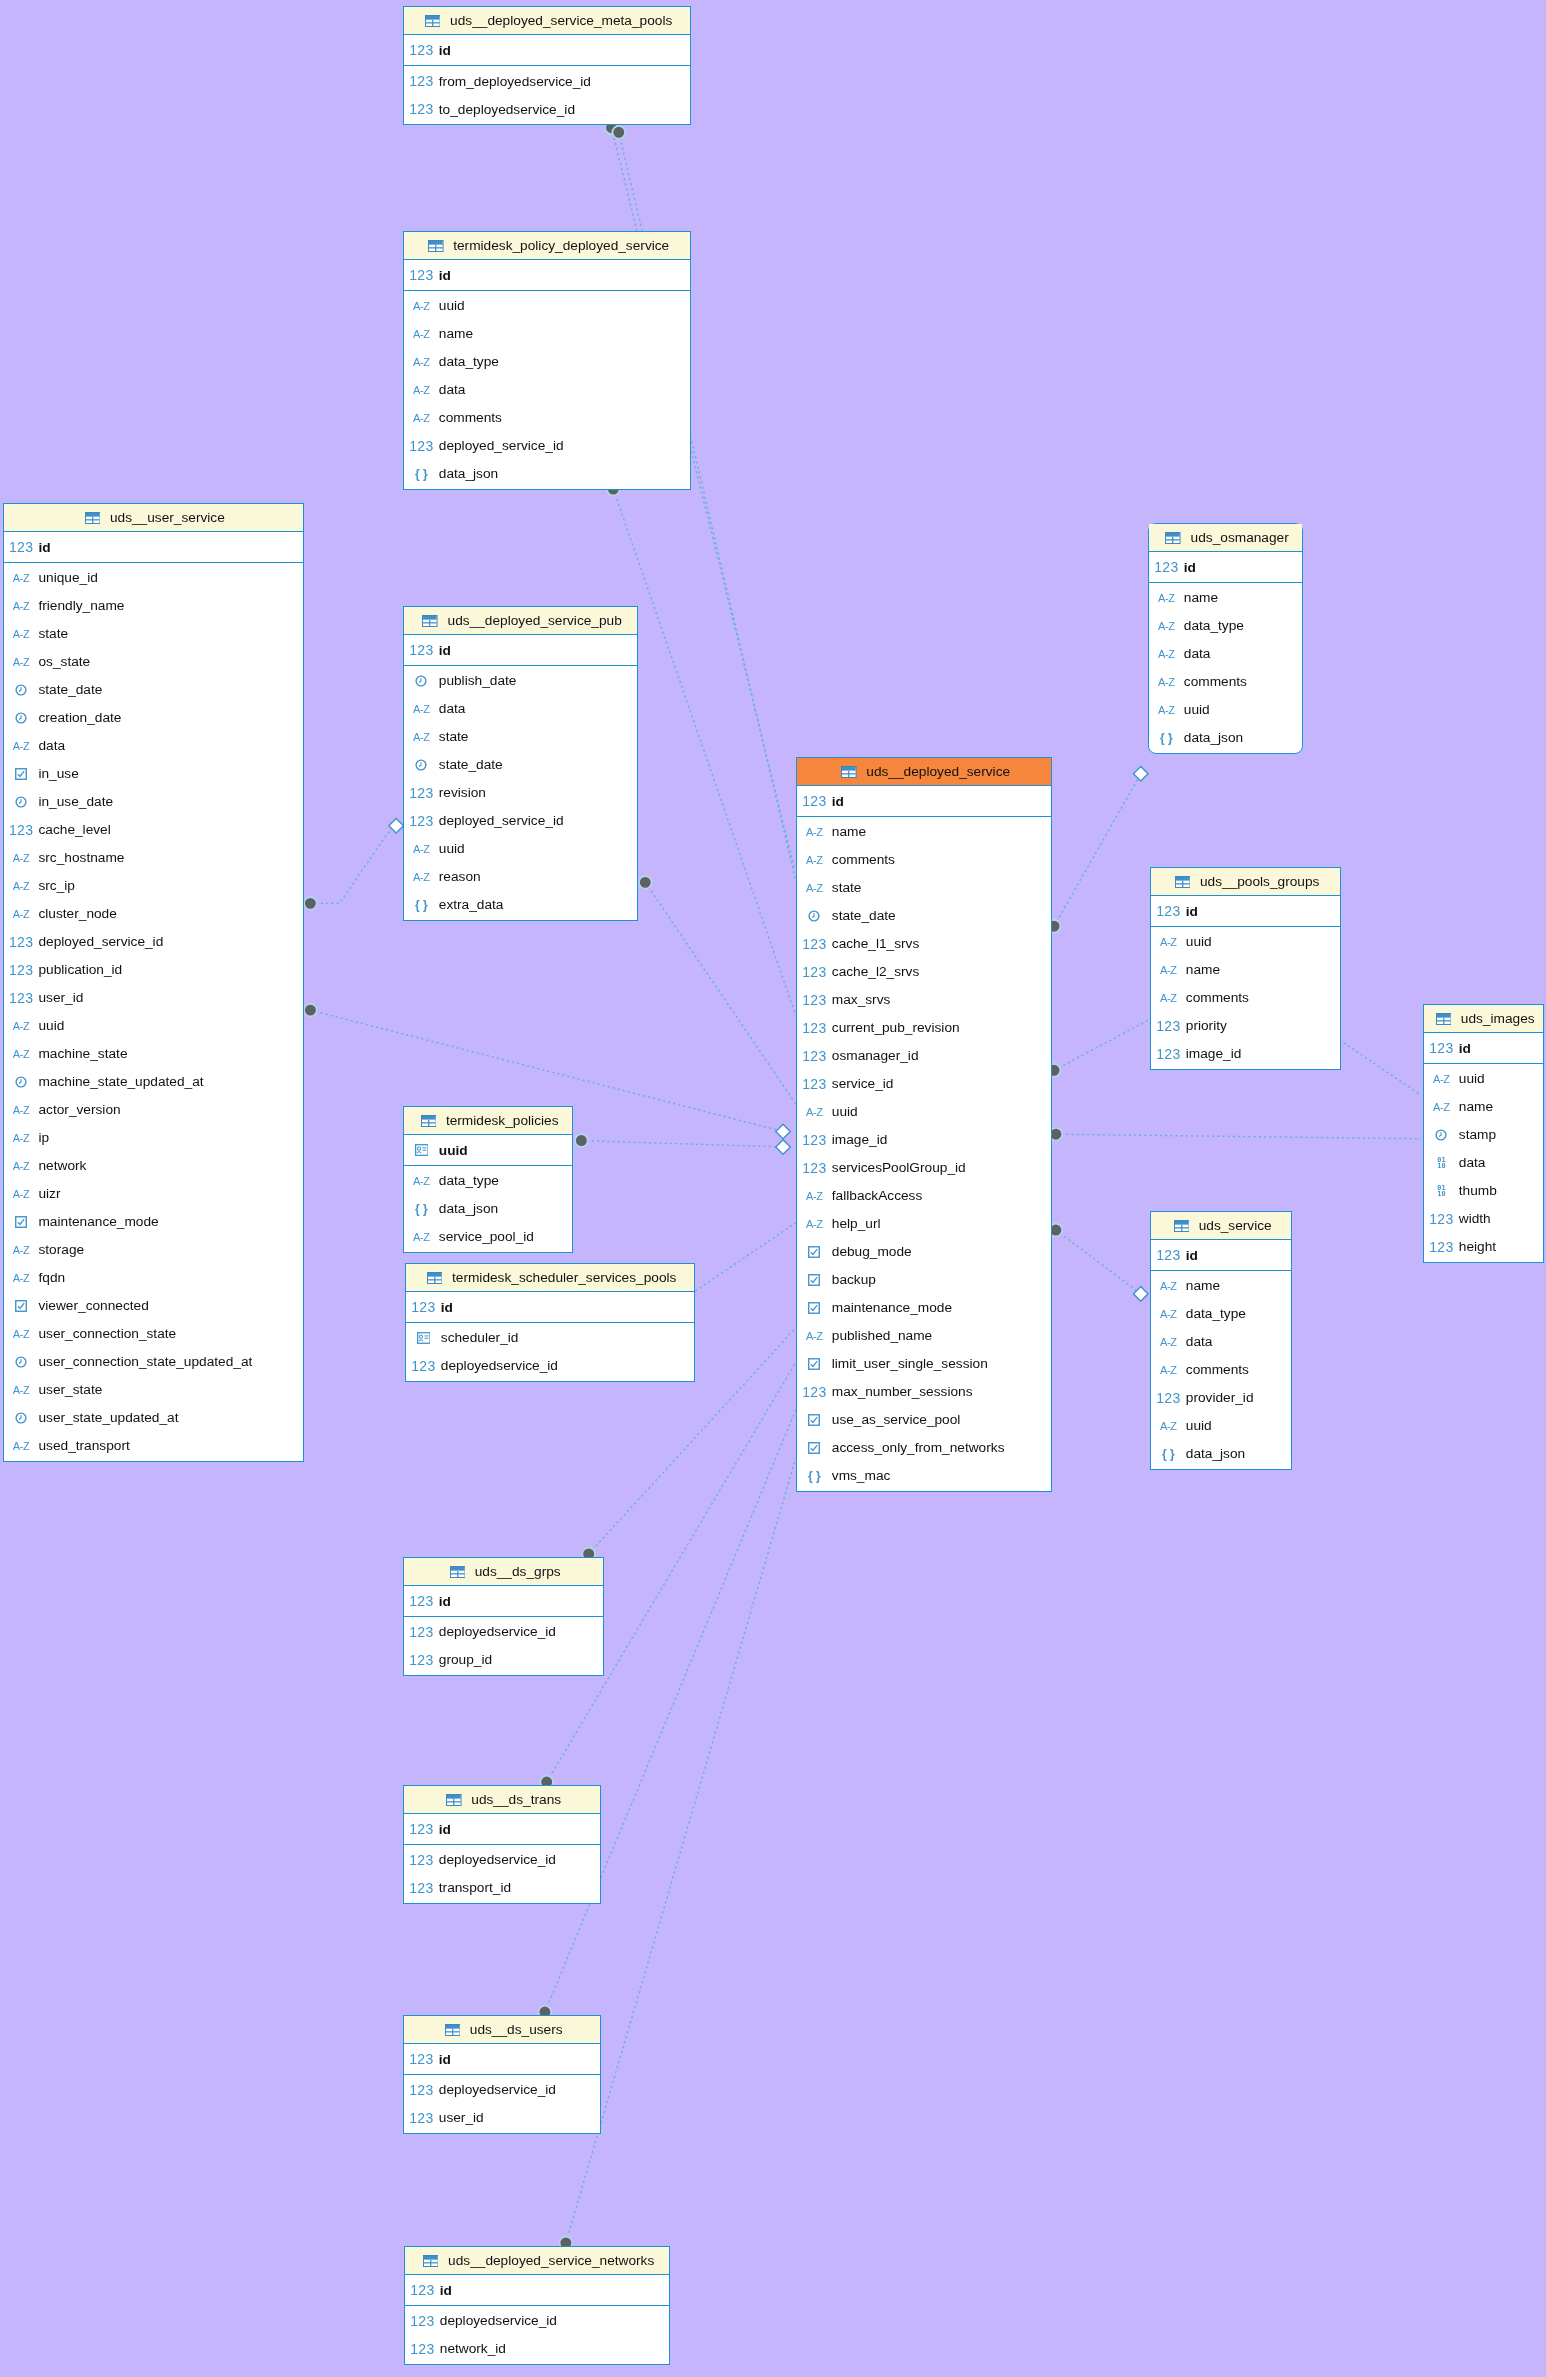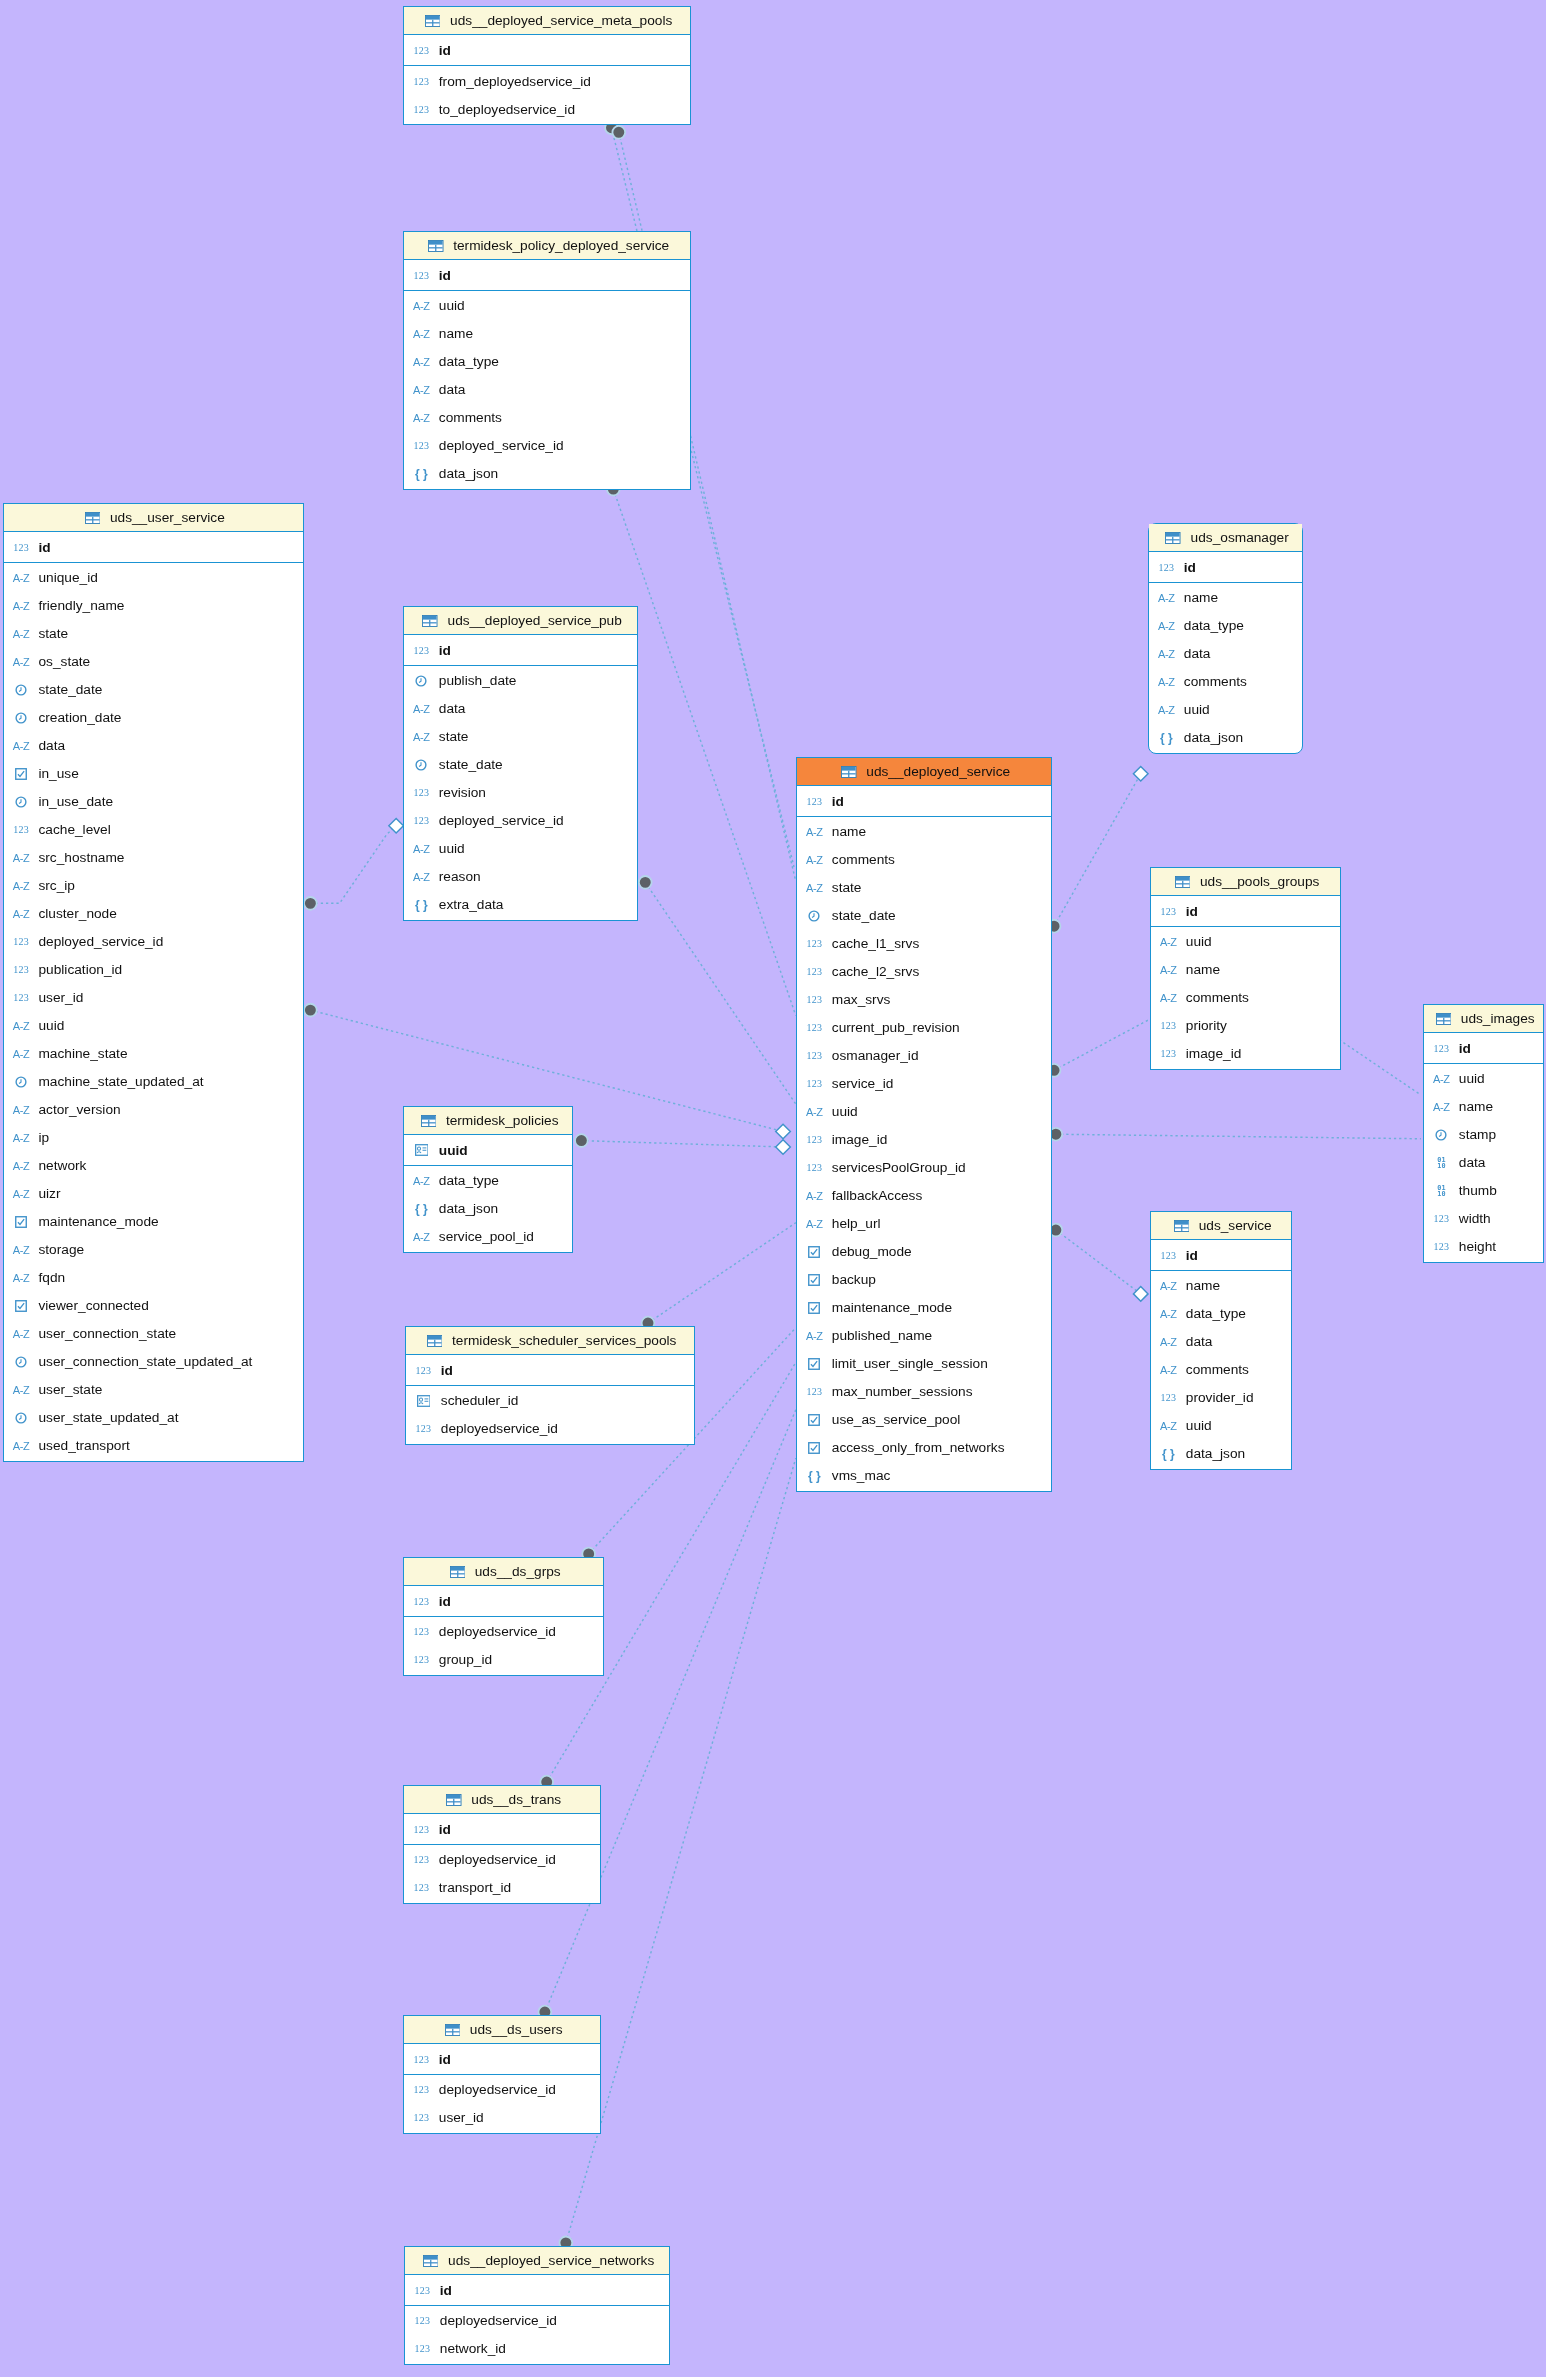--- a/index.html
+++ b/index.html
@@ -10,21 +10,21 @@
   .hdr{display:flex;align-items:center;justify-content:center;gap:6.4px;height:27px;
        background:#fbf8da;border-bottom:1.8px solid #1a93d3;font-size:13.7px;color:#111;
        white-space:nowrap;padding:0 4.6px;cursor:default;}
   .tbl.hl .hdr{background:#f5863c;}
   .sec.flds{border-top:1.8px solid #1a93d3;padding:0.9px 0;}
   .row{display:flex;align-items:center;height:28px;padding:0 6.4px;gap:6.4px;font-size:13.7px;
        color:#111;white-space:nowrap;}
   .row.pk{height:30px;}
   .row.pk .nm{font-weight:bold;}
   .ico{width:22px;min-width:22px;display:flex;justify-content:center;align-items:center;}
-  .t-num{font-family:Liberation Serif, serif;font-size:10px;color:#4193cb;letter-spacing:0.3px;}
+  .t-num{font-family:Liberation Sans, sans-serif;font-size:14px;color:#4193cb;letter-spacing:0.3px;}
   .t-az{font-size:11px;font-weight:normal;color:#4193cb;letter-spacing:-0.3px;}
   .t-json{font-size:12px;color:#4193cb;font-weight:600;}
   .t-bin{font-family:"DejaVu Sans Mono",monospace;font-size:6.8px;line-height:6px;
          color:#4193cb;text-align:center;font-weight:bold;}
   .wire{fill:none;stroke:#6fb0da;stroke-width:1.6;stroke-dasharray:2.5 3.2;}
 </style>
 </head>
 <body>
 
 <div id="canvas">
@@ -1001,21 +1001,21 @@
           <span class="nm">uuid</span>
         </div>
         <div class="row">
           <span class="ico">
             <span class="t-json">{&nbsp;}</span>
           </span>
           <span class="nm">data_json</span>
         </div>
       </div>
     </div>
-    <div class="tbl" style="left: 405px; top: 1326px; width: 290px;">
+    <div class="tbl" style="left: 405px; top: 1263px; width: 290px;">
       <div class="hdr">
         <span class="ico">
           <svg width="15.5" height="12" viewBox="0 0 17 13">
             <rect x="0.5" y="0.5" width="16" height="12" fill="#fff" stroke="#2e7fb8" stroke-width="1"></rect>
             <rect x="1" y="1" width="15" height="4" fill="#3f8fc9"></rect>
             <line x1="8.5" y1="5" x2="8.5" y2="12" stroke="#3f8fc9" stroke-width="1.4"></line>
             <line x1="1" y1="8.5" x2="16" y2="8.5" stroke="#3f8fc9" stroke-width="1.4"></line>
           </svg>
         </span>
         <span>termidesk_scheduler_services_pools</span>

